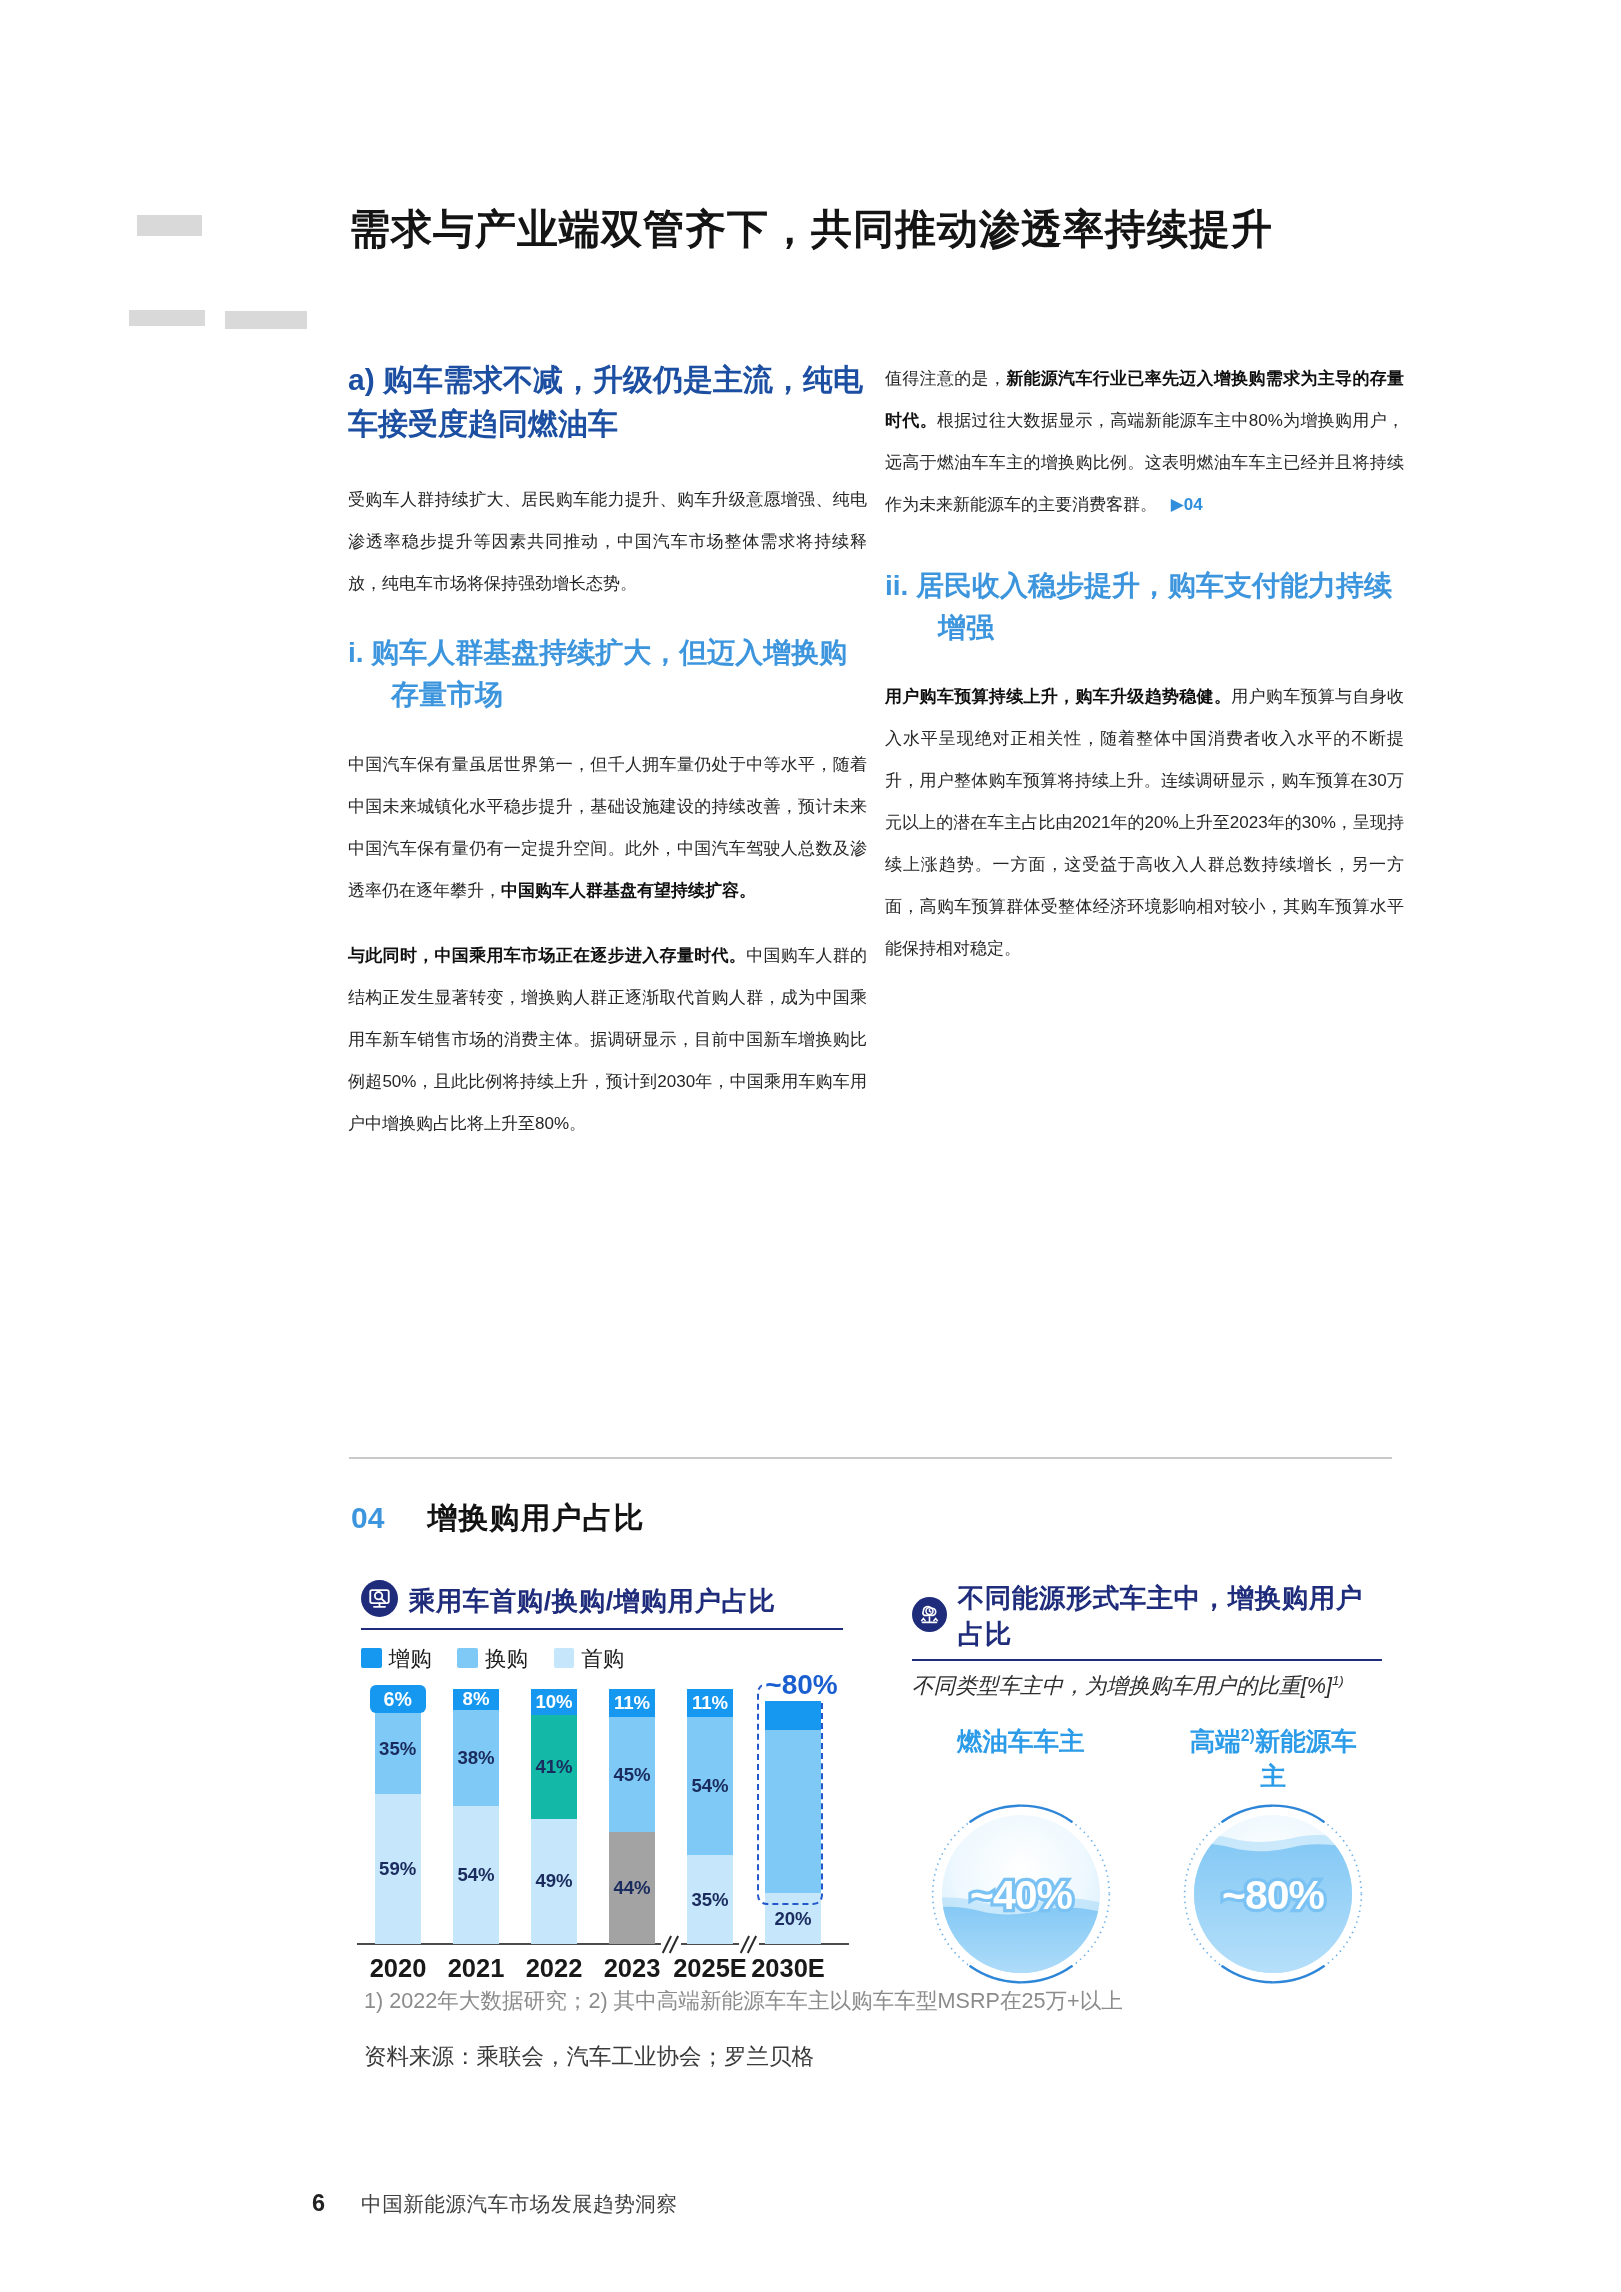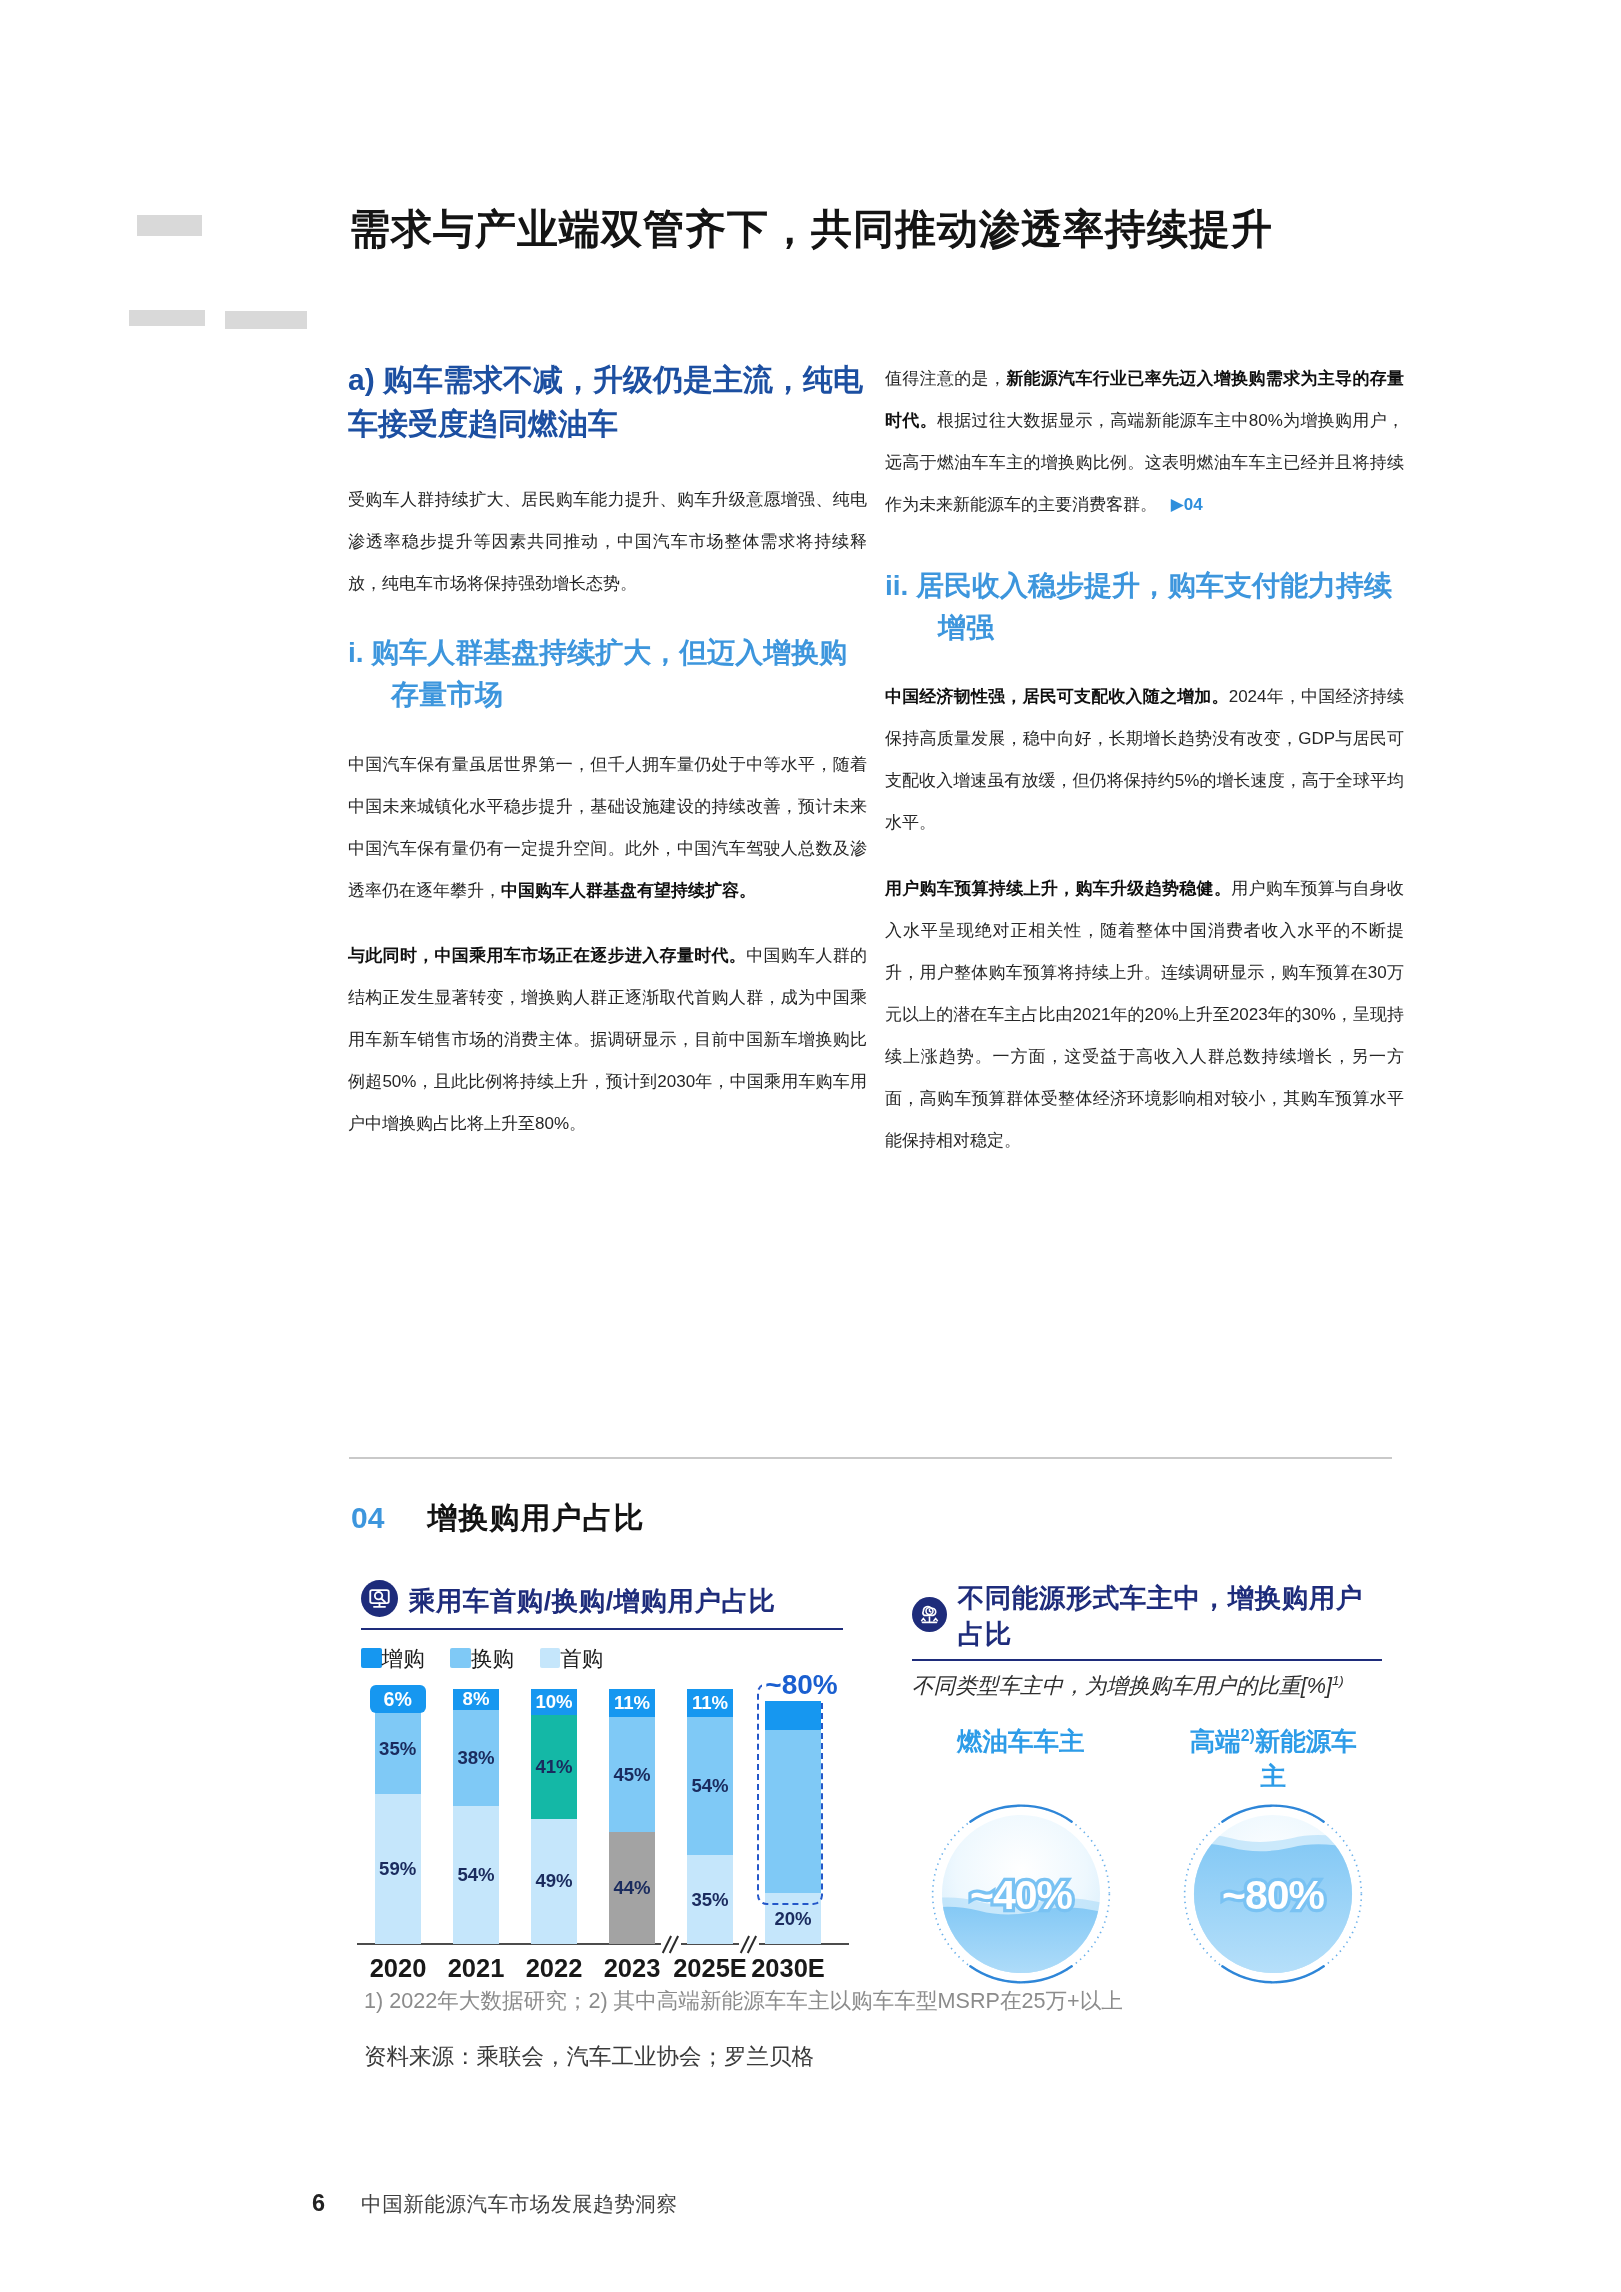--- a/index.html
+++ b/index.html
@@ -34,21 +34,21 @@
   .fig-title{font-size:30px;font-weight:700;color:#131313;letter-spacing:1px;}
 
   
   .card{position:absolute;top:1580px;}
   .card-left{left:361px;width:482px;}
   .card-right{left:912px;width:470px;}
   .card-head{display:flex;align-items:center;gap:10.8px;border-bottom:2.9px solid #1E2C7B;padding-bottom:6.9px;}
   .card-title{font-size:26.5px;font-weight:800;color:#1E2C7B;letter-spacing:0.5px;}
 
   .legend{display:flex;gap:25.5px;margin-top:13.7px;align-items:center;}
-  .lg-item{display:flex;align-items:center;gap:0;font-size:21.6px;color:#1c1c1c;}
+  .lg-item{display:flex;align-items:center;gap:7px;font-size:21.6px;color:#1c1c1c;}
   .lg-swatch{width:20.6px;height:20.6px;border-radius:2px;display:inline-block;}
 
   .plot{position:relative;height:296px;margin-top:16.7px;}
   .bar{position:absolute;top:0;height:255px;display:flex;flex-direction:column;}
   .seg{position:relative;}
   .seg-lbl{position:absolute;left:0;right:0;top:0;bottom:0;display:flex;align-items:center;justify-content:center;
            font-size:18.6px;font-weight:600;color:#1A2B5E;}
   .seg-lbl.lite{color:#ffffff;font-weight:700;}
   .seg-lbl.callout{bottom:auto;top:-3.9px;left:-4.9px;right:-4.9px;height:28px;background:#1697F0;border-radius:5.9px;
                    color:#fff;font-size:19.6px;font-weight:700;z-index:3;}
@@ -88,21 +88,20 @@
     <h2 class="h-a">a) 购车需求不减，升级仍是主流，纯电车接受度趋同燃油车</h2>
     <p><span>受购车人群持续扩大、居民购车能力提升、购车升级意愿增强、纯电渗透率稳步提升等因素共同推动，中国汽车市场整体需求将持续释放，纯电车市场将保持强劲增长态势。</span></p>
     <h3 class="h-sub">i. 购车人群基盘持续扩大，但迈入增换购存量市场</h3>
     <p><span>中国汽车保有量虽居世界第一，但千人拥车量仍处于中等水平，随着中国未来城镇化水平稳步提升，基础设施建设的持续改善，预计未来中国汽车保有量仍有一定提升空间。此外，中国汽车驾驶人总数及渗透率仍在逐年攀升，</span><b>中国购车人群基盘有望持续扩容。</b></p>
     <p><b>与此同时，中国乘用车市场正在逐步进入存量时代。</b><span>中国购车人群的结构正发生显著转变，增换购人群正逐渐取代首购人群，成为中国乘用车新车销售市场的消费主体。据调研显示，目前中国新车增换购比例超50%，且此比例将持续上升，预计到2030年，中国乘用车购车用户中增换购占比将上升至80%。</span></p>
   </div>
 
   <div class="col col-right">
     <p><span>值得注意的是，</span><b>新能源汽车行业已率先迈入增换购需求为主导的存量时代。</b><span>根据过往大数据显示，高端新能源车主中80%为增换购用户，远高于燃油车车主的增换购比例。这表明燃油车车主已经并且将持续作为未来新能源车的主要消费客群。</span><span class="run-ref">▶04</span></p>
     <h3 class="h-sub ii">ii. 居民收入稳步提升，购车支付能力持续增强</h3>
-    <p><b>中国经济韧性强，居民可支配收入随之增加。</b><span>2024年，中国经济持续保持高质量发展，稳中向好，长期增长趋势没有改变，GDP与居民可支配收入增速虽有放缓，但仍将保持约5%的增长速度，高于全球平均水平。</span></p>
     <p><b>用户购车预算持续上升，购车升级趋势稳健。</b><span>用户购车预算与自身收入水平呈现绝对正相关性，随着整体中国消费者收入水平的不断提升，用户整体购车预算将持续上升。连续调研显示，购车预算在30万元以上的潜在车主占比由2021年的20%上升至2023年的30%，呈现持续上涨趋势。一方面，这受益于高收入人群总数持续增长，另一方面，高购车预算群体受整体经济环境影响相对较小，其购车预算水平能保持相对稳定。</span></p>
   </div>
 
   <div class="fig-divider"></div>
 
   <div class="fig-head">
     <span class="fig-num">04</span>
     <span class="fig-title">增换购用户占比</span>
   </div>
 

